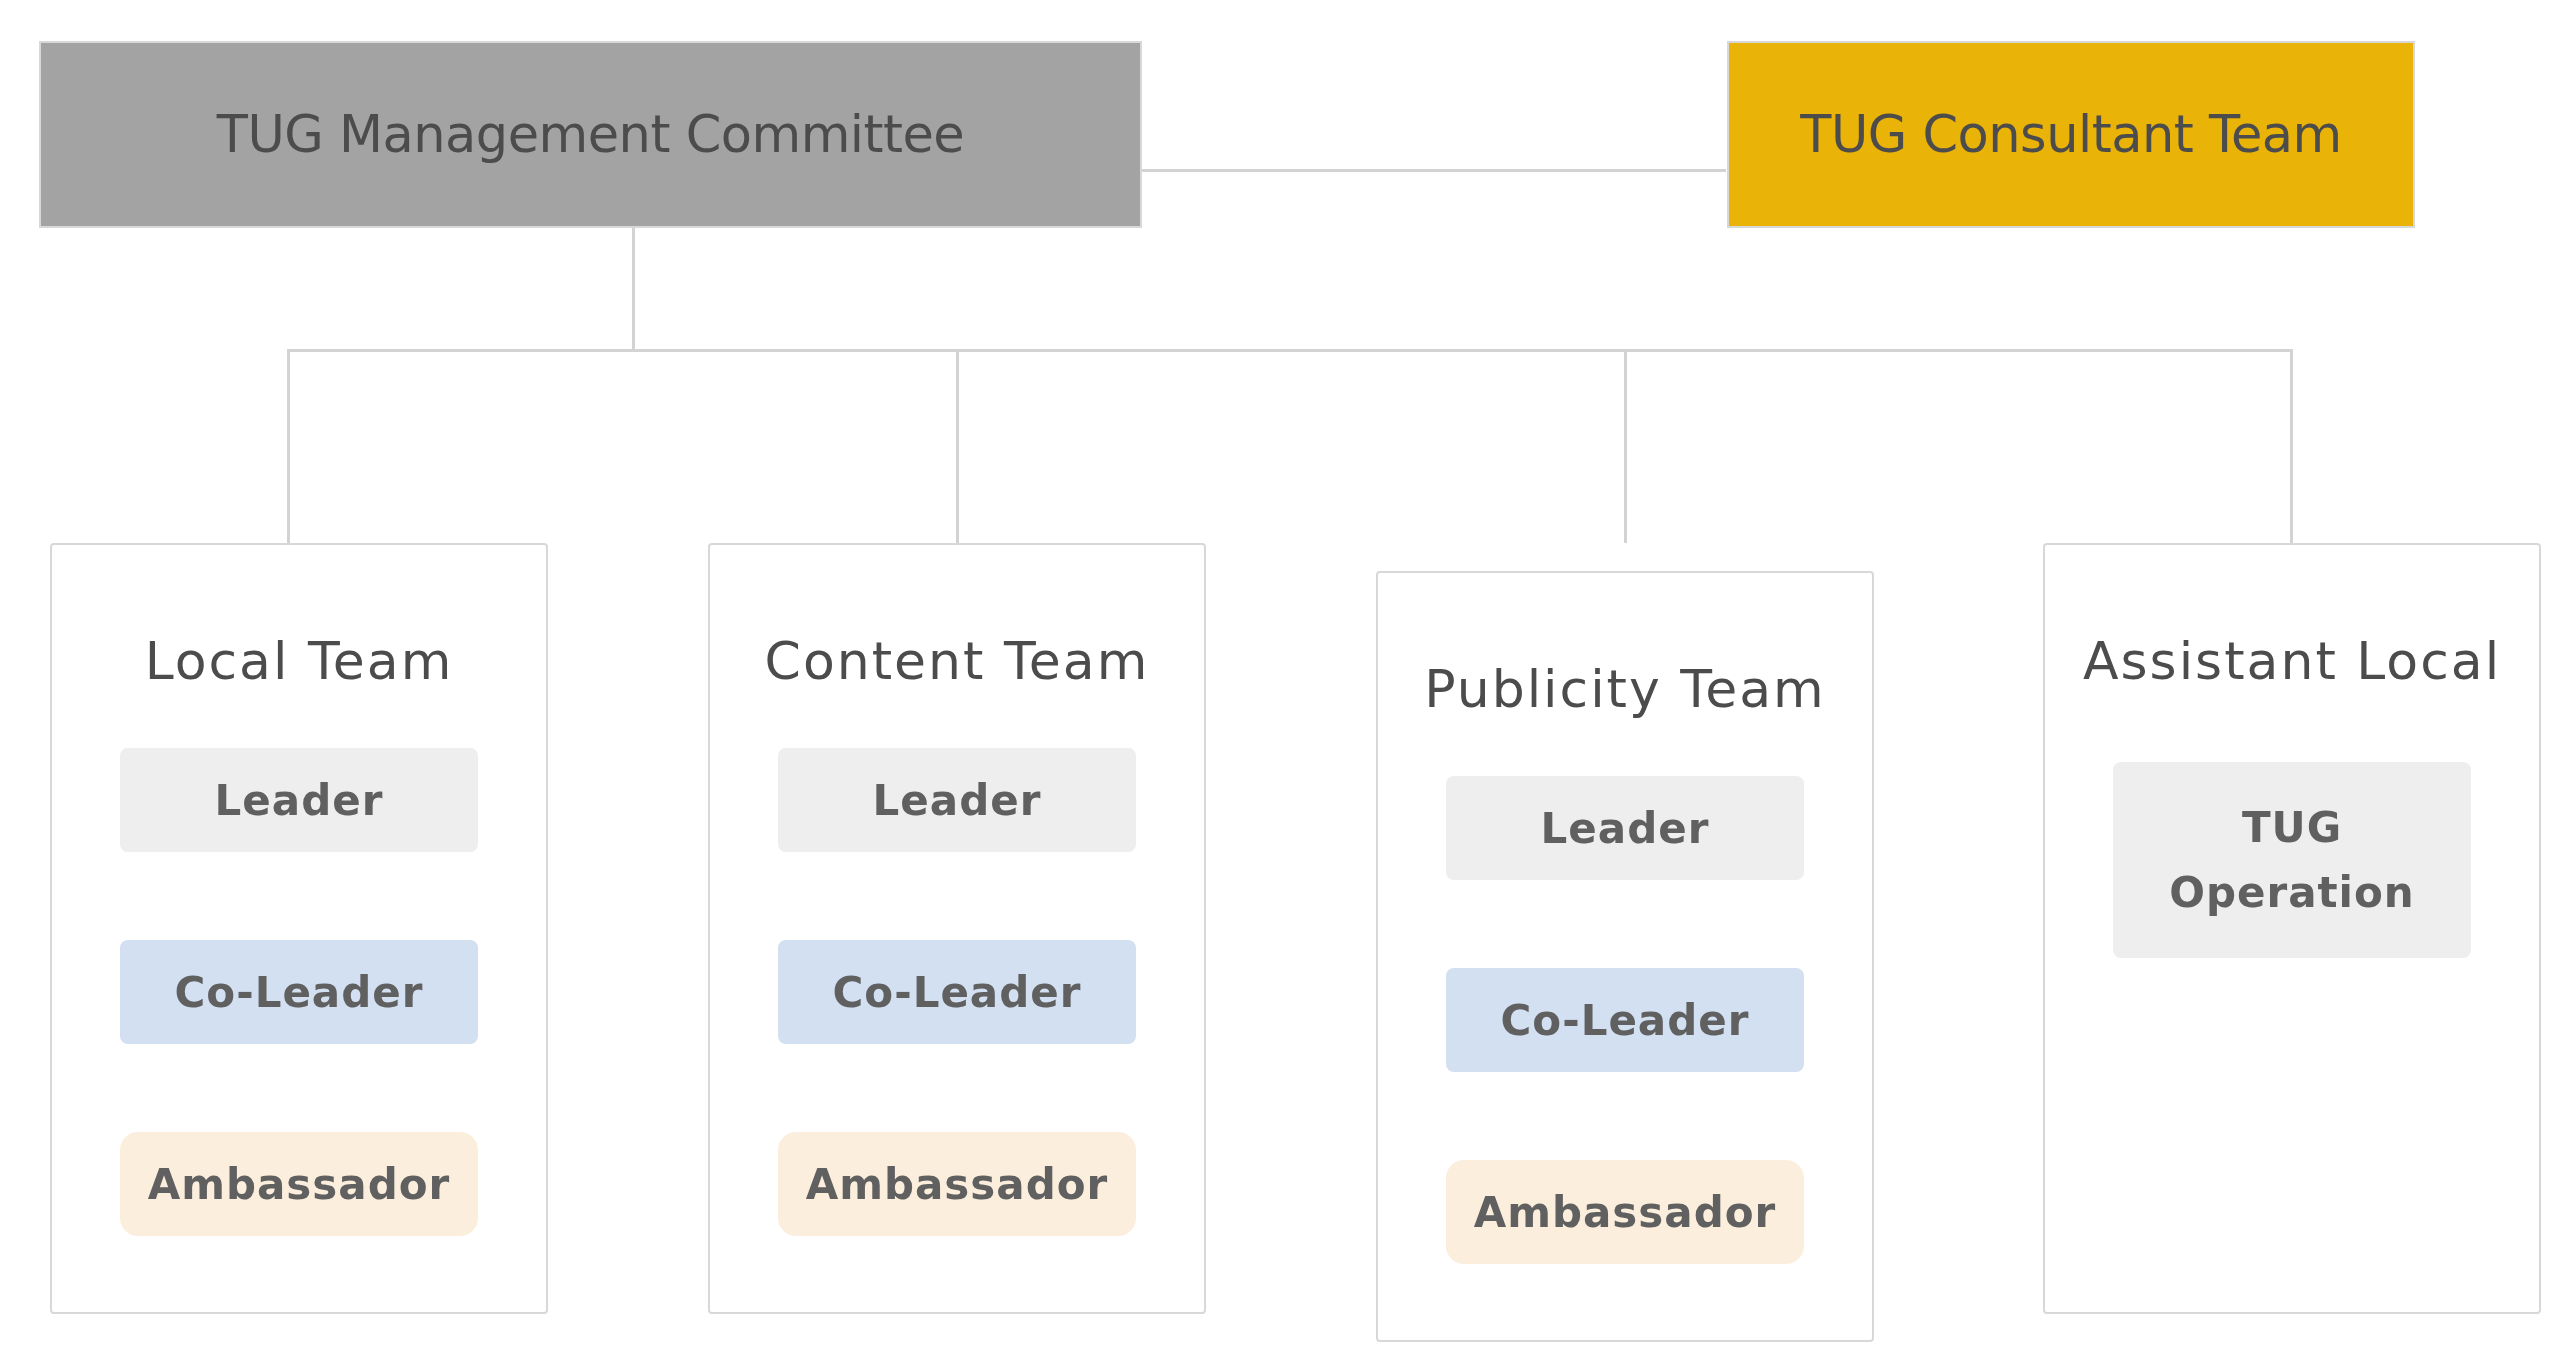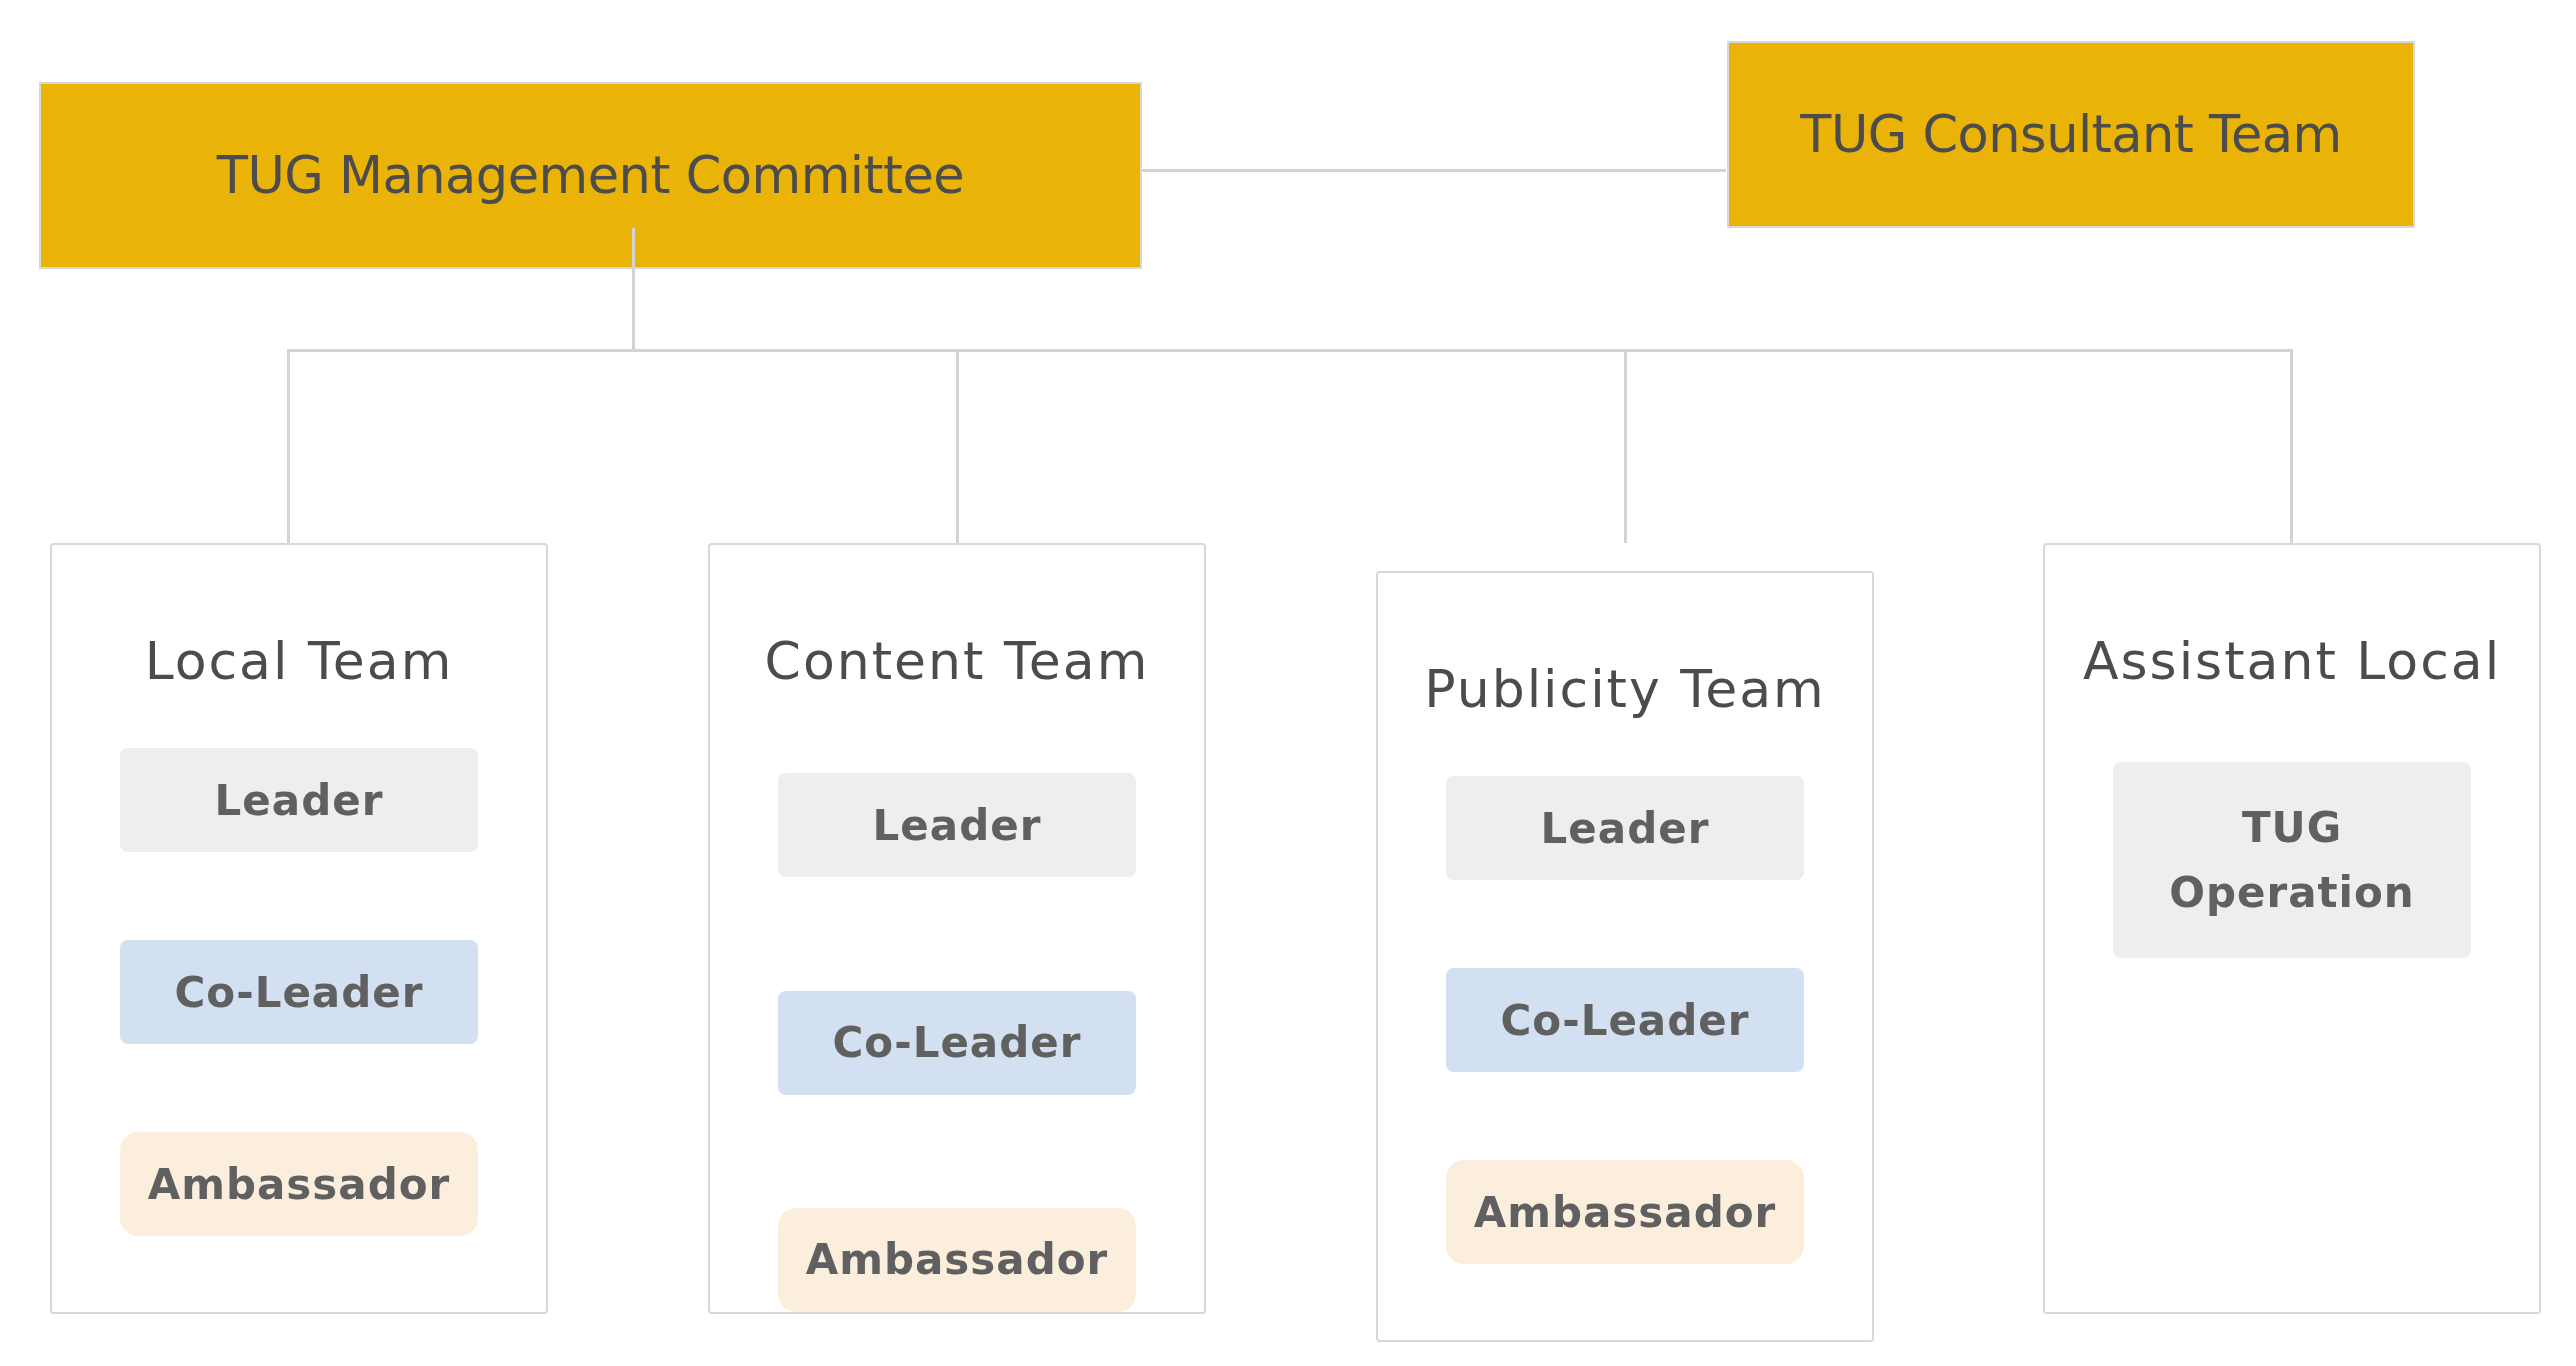--- a/index.html
+++ b/index.html
@@ -29,22 +29,21 @@
     display: flex;
     align-items: center;
     justify-content: center;
     color: #4c4c4c;
     font-size: 51px;
     letter-spacing: -0.5px;
   }
   .node-management {
     left: 39px; top: 41px;
     width: 1103px; height: 187px;
-    background: #eab308;
-    margin-top: 41px;
+    background: #a3a3a3;
   }
   .node-consultant {
     left: 1727px; top: 41px;
     width: 688px; height: 187px;
     background: #eab308;
   }
 
   
   .conn {
     position: absolute;
@@ -67,21 +66,21 @@
     height: 771px;
     box-sizing: border-box;
     background: #ffffff;
     border: 2.9px solid #d8d8d8;
     border-radius: 3.9px;
     display: flex;
     flex-direction: column;
     align-items: center;
   }
   .team-0 { left: 50px; }
-  .team-1 { left: 708px; justify-content: space-between; }
+  .team-1 { left: 708px; }
   .team-2 { left: 1376px; margin-top: 28px; }
   .team-3 { left: 2043px; }
 
   .team-title {
     margin-top: 85px;
     font-size: 52px;
     line-height: 63px;
     color: #4c4c4c;
     letter-spacing: 2px;
     white-space: nowrap;

